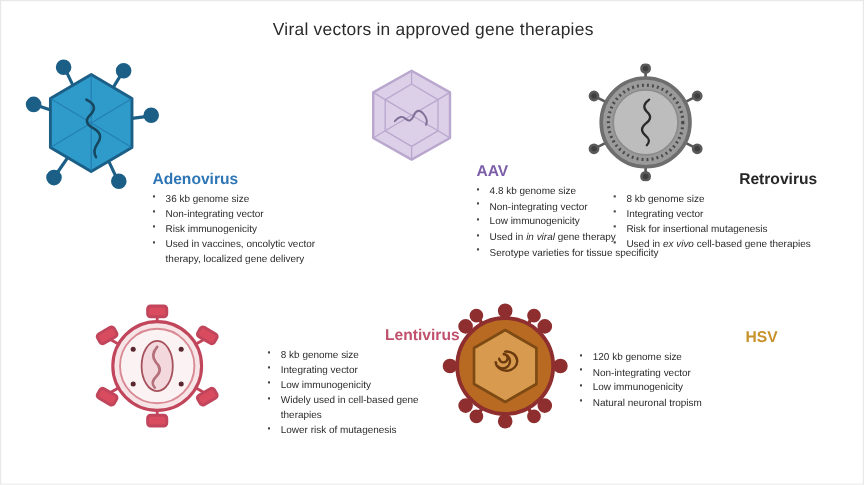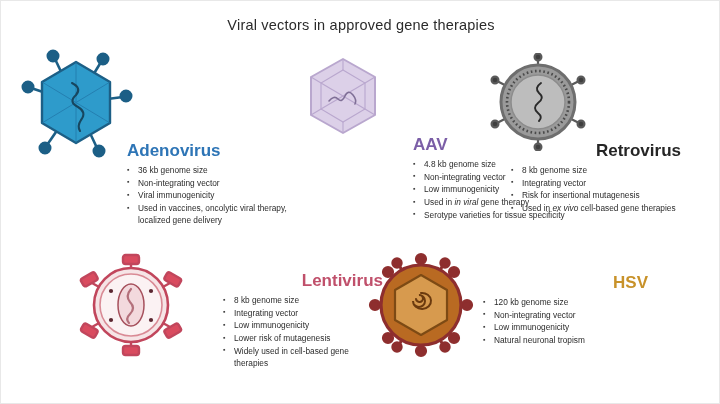--- a/index.html
+++ b/index.html
@@ -32,21 +32,21 @@
   .vector-block {
     position: absolute;
   }
   .vector-icon {
     position: absolute;
   }
   .vector-text {
     position: absolute;
   }
   .vector-name {
-    font-size: 17px;
+    font-size: 13px;
     font-weight: bold;
     margin-bottom: 3px;
     white-space: nowrap;
   }
   .facts {
     list-style: none;
     margin: 0;
     padding: 0;
   }
   .facts li {
@@ -75,21 +75,21 @@
   .name-hsv        { color: #C8922A; }
 
   
   #block-adenovirus { left: 14px;  top: 44px;  }
   #block-aav        { left: 296px; top: 52px;  }
   #block-retrovirus { left: 488px; top: 52px;  }
   #block-lentivirus { left: 78px;  top: 252px; }
   #block-hsv        { left: 366px; top: 250px; }
 
   #text-adenovirus { left: 112px; top: 96px;  width: 160px; }
-  #text-aav        { left: 116px; top: 82px;  width: 160px; }
+  #text-aav        { left: 100px; top: 82px;  width: 160px; }
   #text-retrovirus { left: 22px;  top: 88px;  width: 170px; }
   #text-lentivirus { left: 144px; top: 18px;  width: 160px; }
   #text-hsv        { left: 116px; top: 22px;  width: 165px; }
 
   .nm-center { text-align: right; }
   .nm-left   { text-align: left; }
 </style>
 </head>
 <body>
 
@@ -121,22 +121,22 @@
           <line x1="95" y1="37" x2="27" y2="78"></line>
         </g>
         <path d="M57 38 q10 5 4 12 q-8 7 2 12 q9 5 3 13 q-4 6 -1 11" fill="none" stroke="#17465F" stroke-width="2.1" stroke-linecap="round"></path>
       </svg>
     </div>
     <div class="vector-text" id="text-adenovirus">
       <div class="vector-name name-adenovirus nm-left">Adenovirus</div>
       <ul class="facts">
         <li>36 kb genome size</li>
         <li>Non-integrating vector</li>
-        <li>Viral immunogenicity</li>
-        <li>Used in vaccines, oncolytic viral therapy, localized gene delivery</li>
+        <li>Risk immunogenicity</li>
+        <li>Used in vaccines, oncolytic vector therapy, localized gene delivery</li>
       </ul>
     </div>
   </div>
 
   <div class="vector-block" id="block-aav">
     <div class="vector-icon">
       <svg width="92" height="92" viewBox="0 0 92 92">
         <polygon points="46,6 78,24 78,62 46,80 14,62 14,24" fill="#DCD0E8" stroke="#B9A7CE" stroke-width="2" stroke-linejoin="round"></polygon>
         <g stroke="#B9A7CE" stroke-width="1.1" fill="none">
           <polygon points="46,17 68,30 68,56 46,69 24,56 24,30"></polygon>
@@ -238,22 +238,22 @@
         <ellipse cx="52" cy="52" rx="13" ry="21" fill="#F3D9DD" stroke="#A6505C" stroke-width="1.5"></ellipse>
         <path d="M52 36 q-6 7 -1 13 q6 6 0 12 q-5 5 -1 9" fill="none" stroke="#B4707B" stroke-width="2.2" stroke-linecap="round"></path>
       </svg>
     </div>
     <div class="vector-text" id="text-lentivirus">
       <div class="vector-name name-lentivirus nm-center">Lentivirus</div>
       <ul class="facts">
         <li>8 kb genome size</li>
         <li>Integrating vector</li>
         <li>Low immunogenicity</li>
+        <li>Widely used in cell-based gene therapies</li>
         <li>Lower risk of mutagenesis</li>
-        <li>Widely used in cell-based gene therapies</li>
       </ul>
     </div>
   </div>
 
   <div class="vector-block" id="block-hsv">
     <div class="vector-icon">
       <svg width="108" height="108" viewBox="0 0 108 108">
         <g stroke="#8E2E2E" stroke-width="3" fill="#8E2E2E">
           <g>
               <line x1="54" y1="54" x2="54" y2="10"></line>

